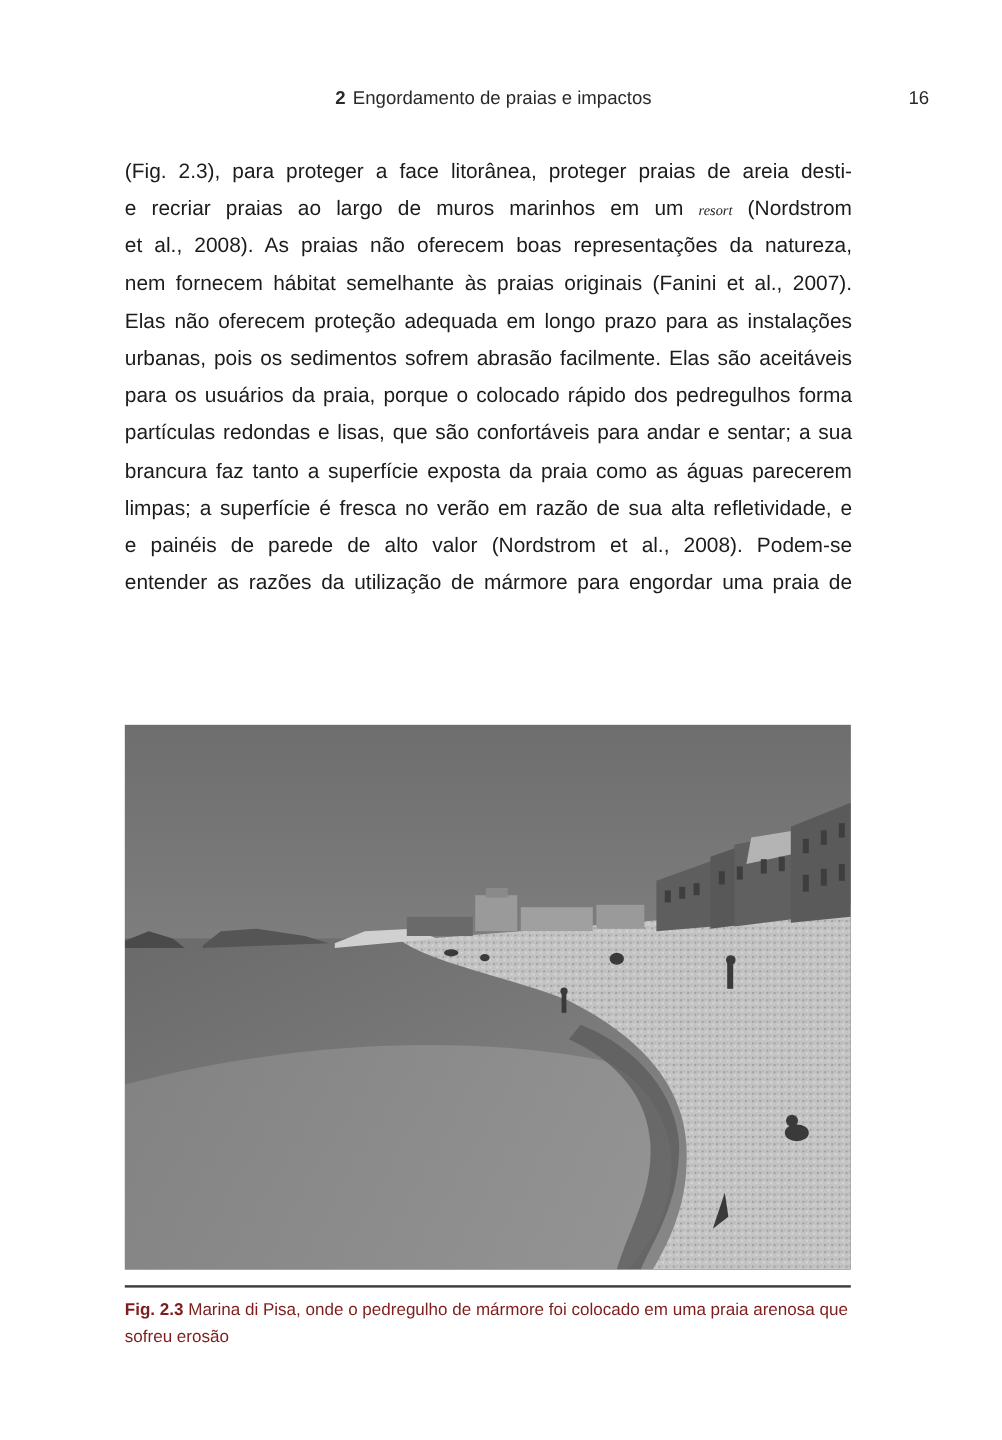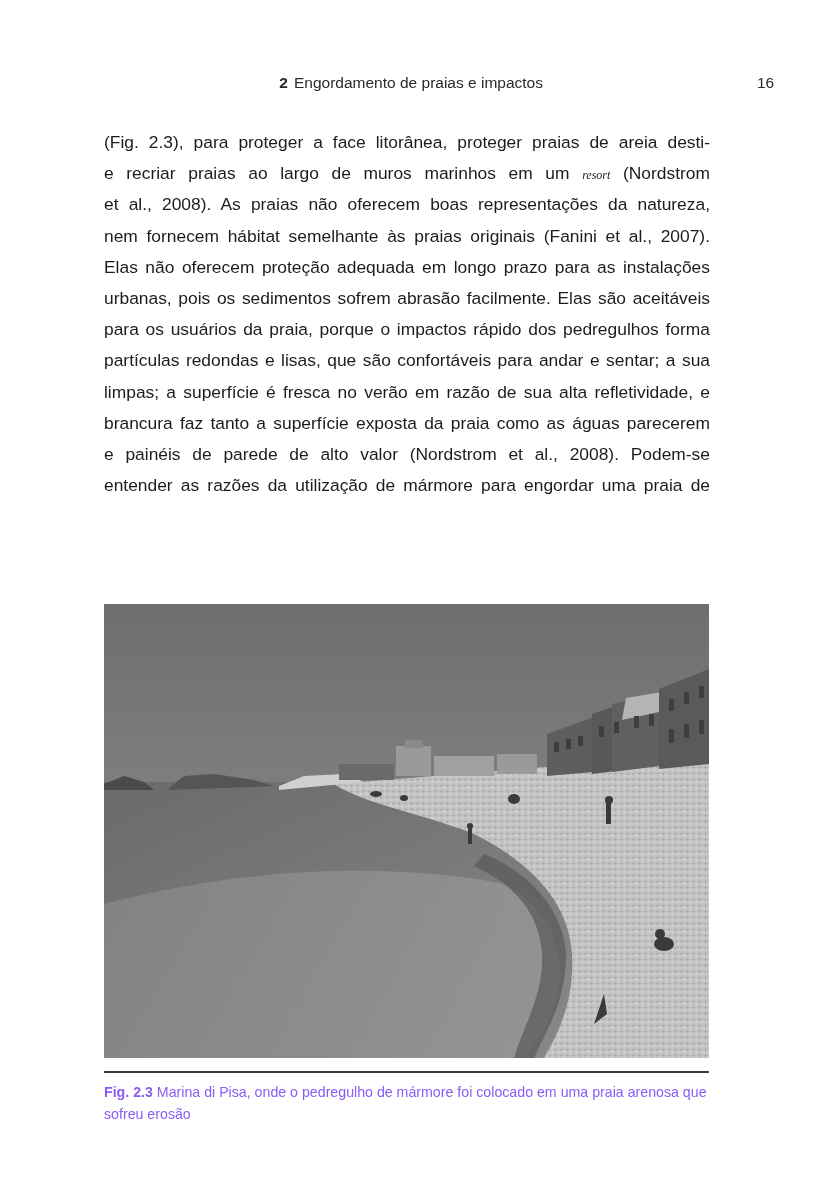--- a/index.html
+++ b/index.html
@@ -8,42 +8,42 @@
   .running-head .chap { position: absolute; right: 125px; top: 0; white-space: nowrap; }
   .running-head .chap b { font-weight: bold; margin-right: 6px; }
   .running-head .pageno { position: absolute; left: 757px; top: 0; }
   .body-text { position: absolute; top: 127px; left: 104px; width: 606px; font-size: 17.4px; line-height: 31.2px; text-align: justify; color: #1c1c1c; }
   .body-text .line { display: block; text-align: justify; text-align-last: justify; white-space: nowrap; height: 31.2px; overflow: visible; }
   .body-text .line span { white-space: normal; }
   .body-text i { font-family: "Liberation Serif", serif; font-style: italic; font-size: 12px; }
   .figure { position: absolute; left: 104px; top: 604px; width: 605px; height: 454px; overflow: hidden; background: #7a7a7a; }
   .figure svg { display: block; width: 605px; height: 454px; }
   .rule { position: absolute; left: 104px; top: 1071px; width: 605px; height: 2px; background: #3a3a3a; }
-  .caption { position: absolute; left: 104px; top: 1081px; width: 610px; font-size: 14.2px; line-height: 22px; color: #8b5cf6; }
+  .caption { position: absolute; left: 104px; top: 1081px; width: 610px; font-size: 14.2px; line-height: 22px; color: #7f1d1d; }
   .caption b { font-weight: bold; }
 </style>
 </head>
 <body>
 
 <div class="running-head">
   <div class="chap"><b>2</b><span>Engordamento de praias e impactos</span></div>
   <div class="pageno">16</div>
 </div>
 
 <div class="body-text">
   <span class="line">(Fig. 2.3), para proteger a face litorânea, proteger praias de areia desti-</span>
   <span class="line"><span>e recriar praias ao largo de muros marinhos em um</span> <i>resort</i> <span>(Nordstrom</span></span>
   <span class="line">et al., 2008). As praias não oferecem boas representações da natureza,</span>
   <span class="line">nem fornecem hábitat semelhante às praias originais (Fanini et al., 2007).</span>
   <span class="line">Elas não oferecem proteção adequada em longo prazo para as instalações</span>
   <span class="line">urbanas, pois os sedimentos sofrem abrasão facilmente. Elas são aceitáveis</span>
-  <span class="line">para os usuários da praia, porque o impactos rápido dos pedregulhos forma</span>
+  <span class="line">para os usuários da praia, porque o colocado rápido dos pedregulhos forma</span>
   <span class="line">partículas redondas e lisas, que são confortáveis para andar e sentar; a sua</span>
+  <span class="line">brancura faz tanto a superfície exposta da praia como as águas parecerem</span>
   <span class="line">limpas; a superfície é fresca no verão em razão de sua alta refletividade, e</span>
-  <span class="line">brancura faz tanto a superfície exposta da praia como as águas parecerem</span>
   <span class="line">e painéis de parede de alto valor (Nordstrom et al., 2008). Podem-se</span>
   <span class="line">entender as razões da utilização de mármore para engordar uma praia de</span>
 </div>
 
 <div class="figure" title="Grayscale photograph of a marble pebble beach at Marina di Pisa with sea, rock breakwaters, buildings along the shore and people on the beach">
   <svg viewBox="0 0 605 454" xmlns="http://www.w3.org/2000/svg">
     <defs>
       <linearGradient id="sky" x1="0" y1="0" x2="0" y2="1">
         <stop offset="0" stop-color="#6e6e6e"></stop>
         <stop offset="1" stop-color="#7e7e7e"></stop>

